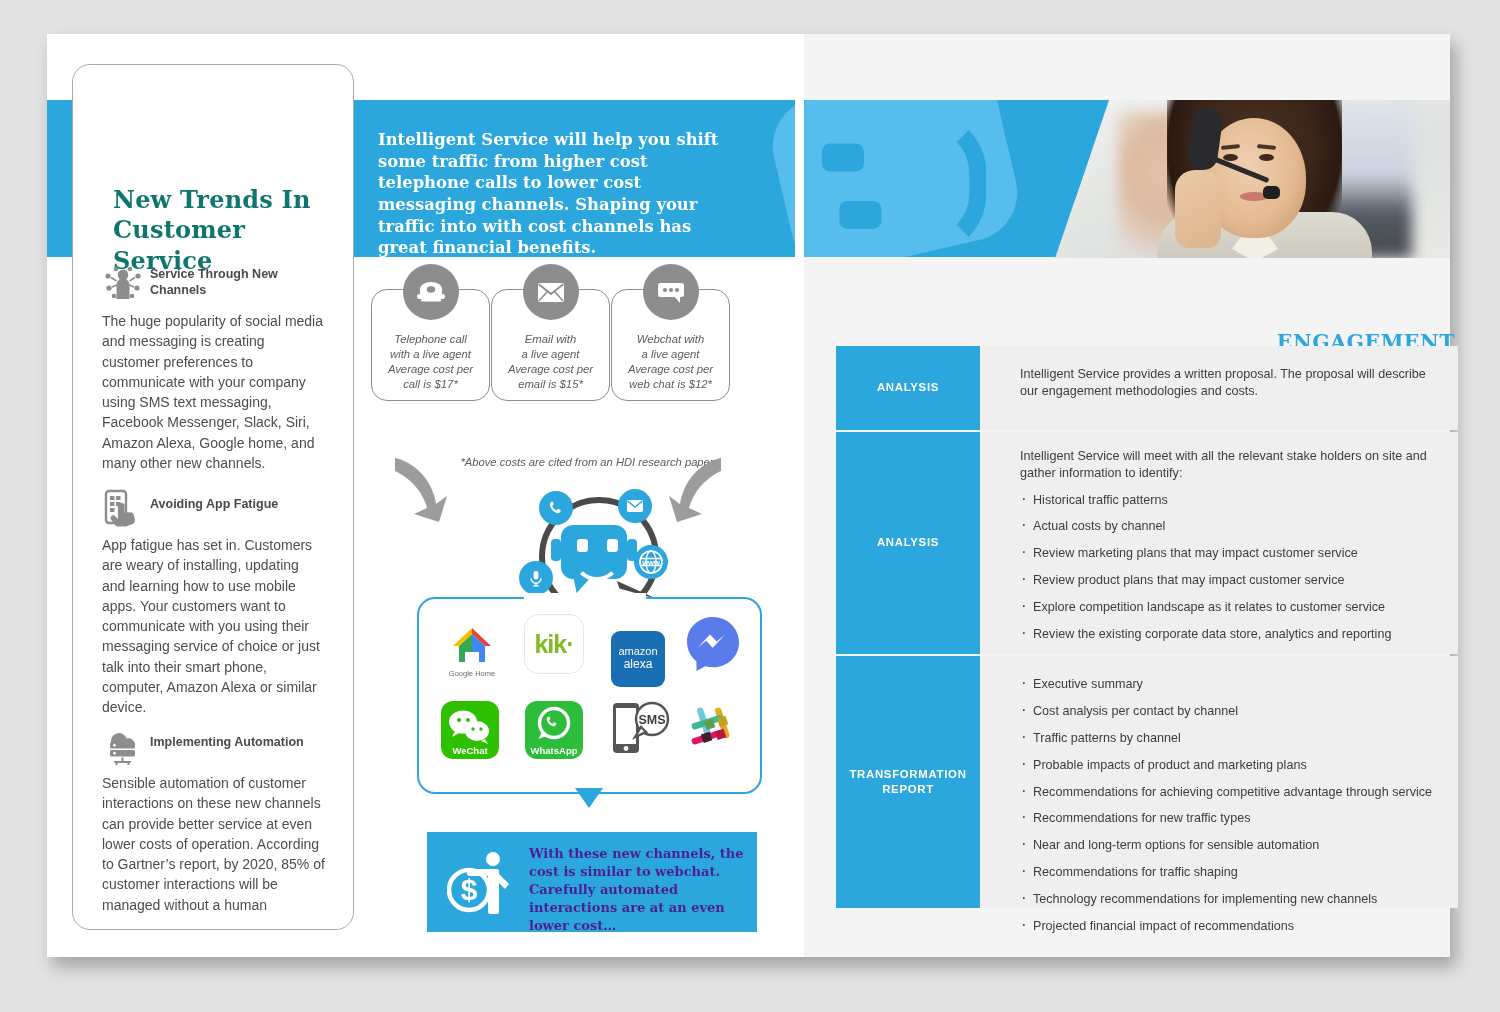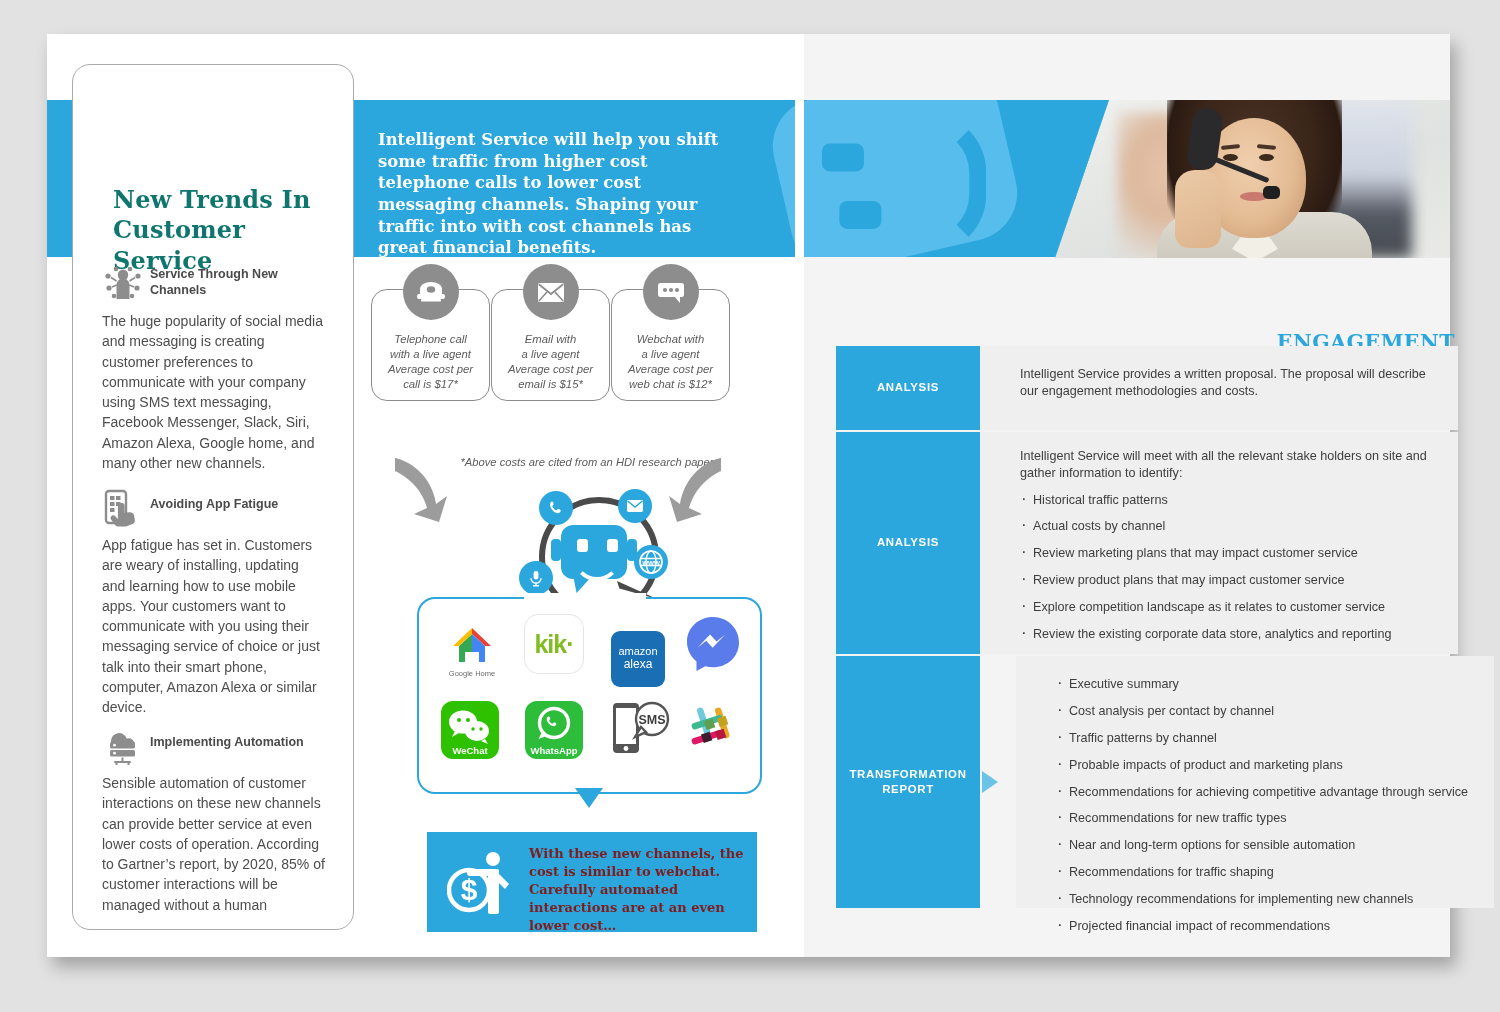--- a/index.html
+++ b/index.html
@@ -159,21 +159,21 @@
   #apps-arrow{position:absolute;left:528px;top:754px;width:28px;height:20px;background:#2ca7dd;
         clip-path:polygon(0 0,100% 0,50% 100%);}
   .app{position:absolute;width:62px;height:62px;}
   .app-label{position:absolute;width:74px;left:-6px;top:48px;text-align:center;
         font-size:7.5px;color:#6b6b6b;}
   
   #callout{
     position:absolute;left:380px;top:798px;width:330px;height:100px;background:#2ca7dd;
   }
   #callout .txt{
-    position:absolute;left:102px;top:13px;width:215px;color:#7f1d1d;
+    position:absolute;left:102px;top:13px;width:215px;color:#4c1d95;
     font-family:"DejaVu Serif", serif;font-weight:bold;font-size:13px;line-height:1.38;
   }
 
   
   #eng-title{
     position:absolute;left:1148px;top:296px;width:260px;text-align:right;
     color:#2ca7dd;font-family:"DejaVu Serif", serif;font-weight:bold;
     font-size:20.5px;letter-spacing:.5px;
   }
   .row{position:absolute;left:789px;}
@@ -548,21 +548,21 @@
         <li>Explore competition landscape as it relates to customer service</li>
         <li>Review the existing corporate data store, analytics and reporting</li>
         <li>Review the current plans, metrics and budgets for customer service support</li>
       </ul>
     </div>
   </div>
 
   <div class="row" style="top:622px;height:252px;">
     <div class="lbl" style="height:252px;">TRANSFORMATION REPORT</div>
     <div class="arw" style="top:115px;"></div>
-    <div class="body" style="height:252px;padding-top:20px;margin-left:36px;">
+    <div class="body" style="height:252px;padding-top:20px;">
       <ul>
         <li>Executive summary</li>
         <li>Cost analysis per contact by channel</li>
         <li>Traffic patterns by channel</li>
         <li>Probable impacts of product and marketing plans</li>
         <li>Recommendations for achieving competitive advantage through service</li>
         <li>Recommendations for new traffic types</li>
         <li>Near and long-term options for sensible automation</li>
         <li>Recommendations for traffic shaping</li>
         <li>Technology recommendations for implementing new channels</li>

